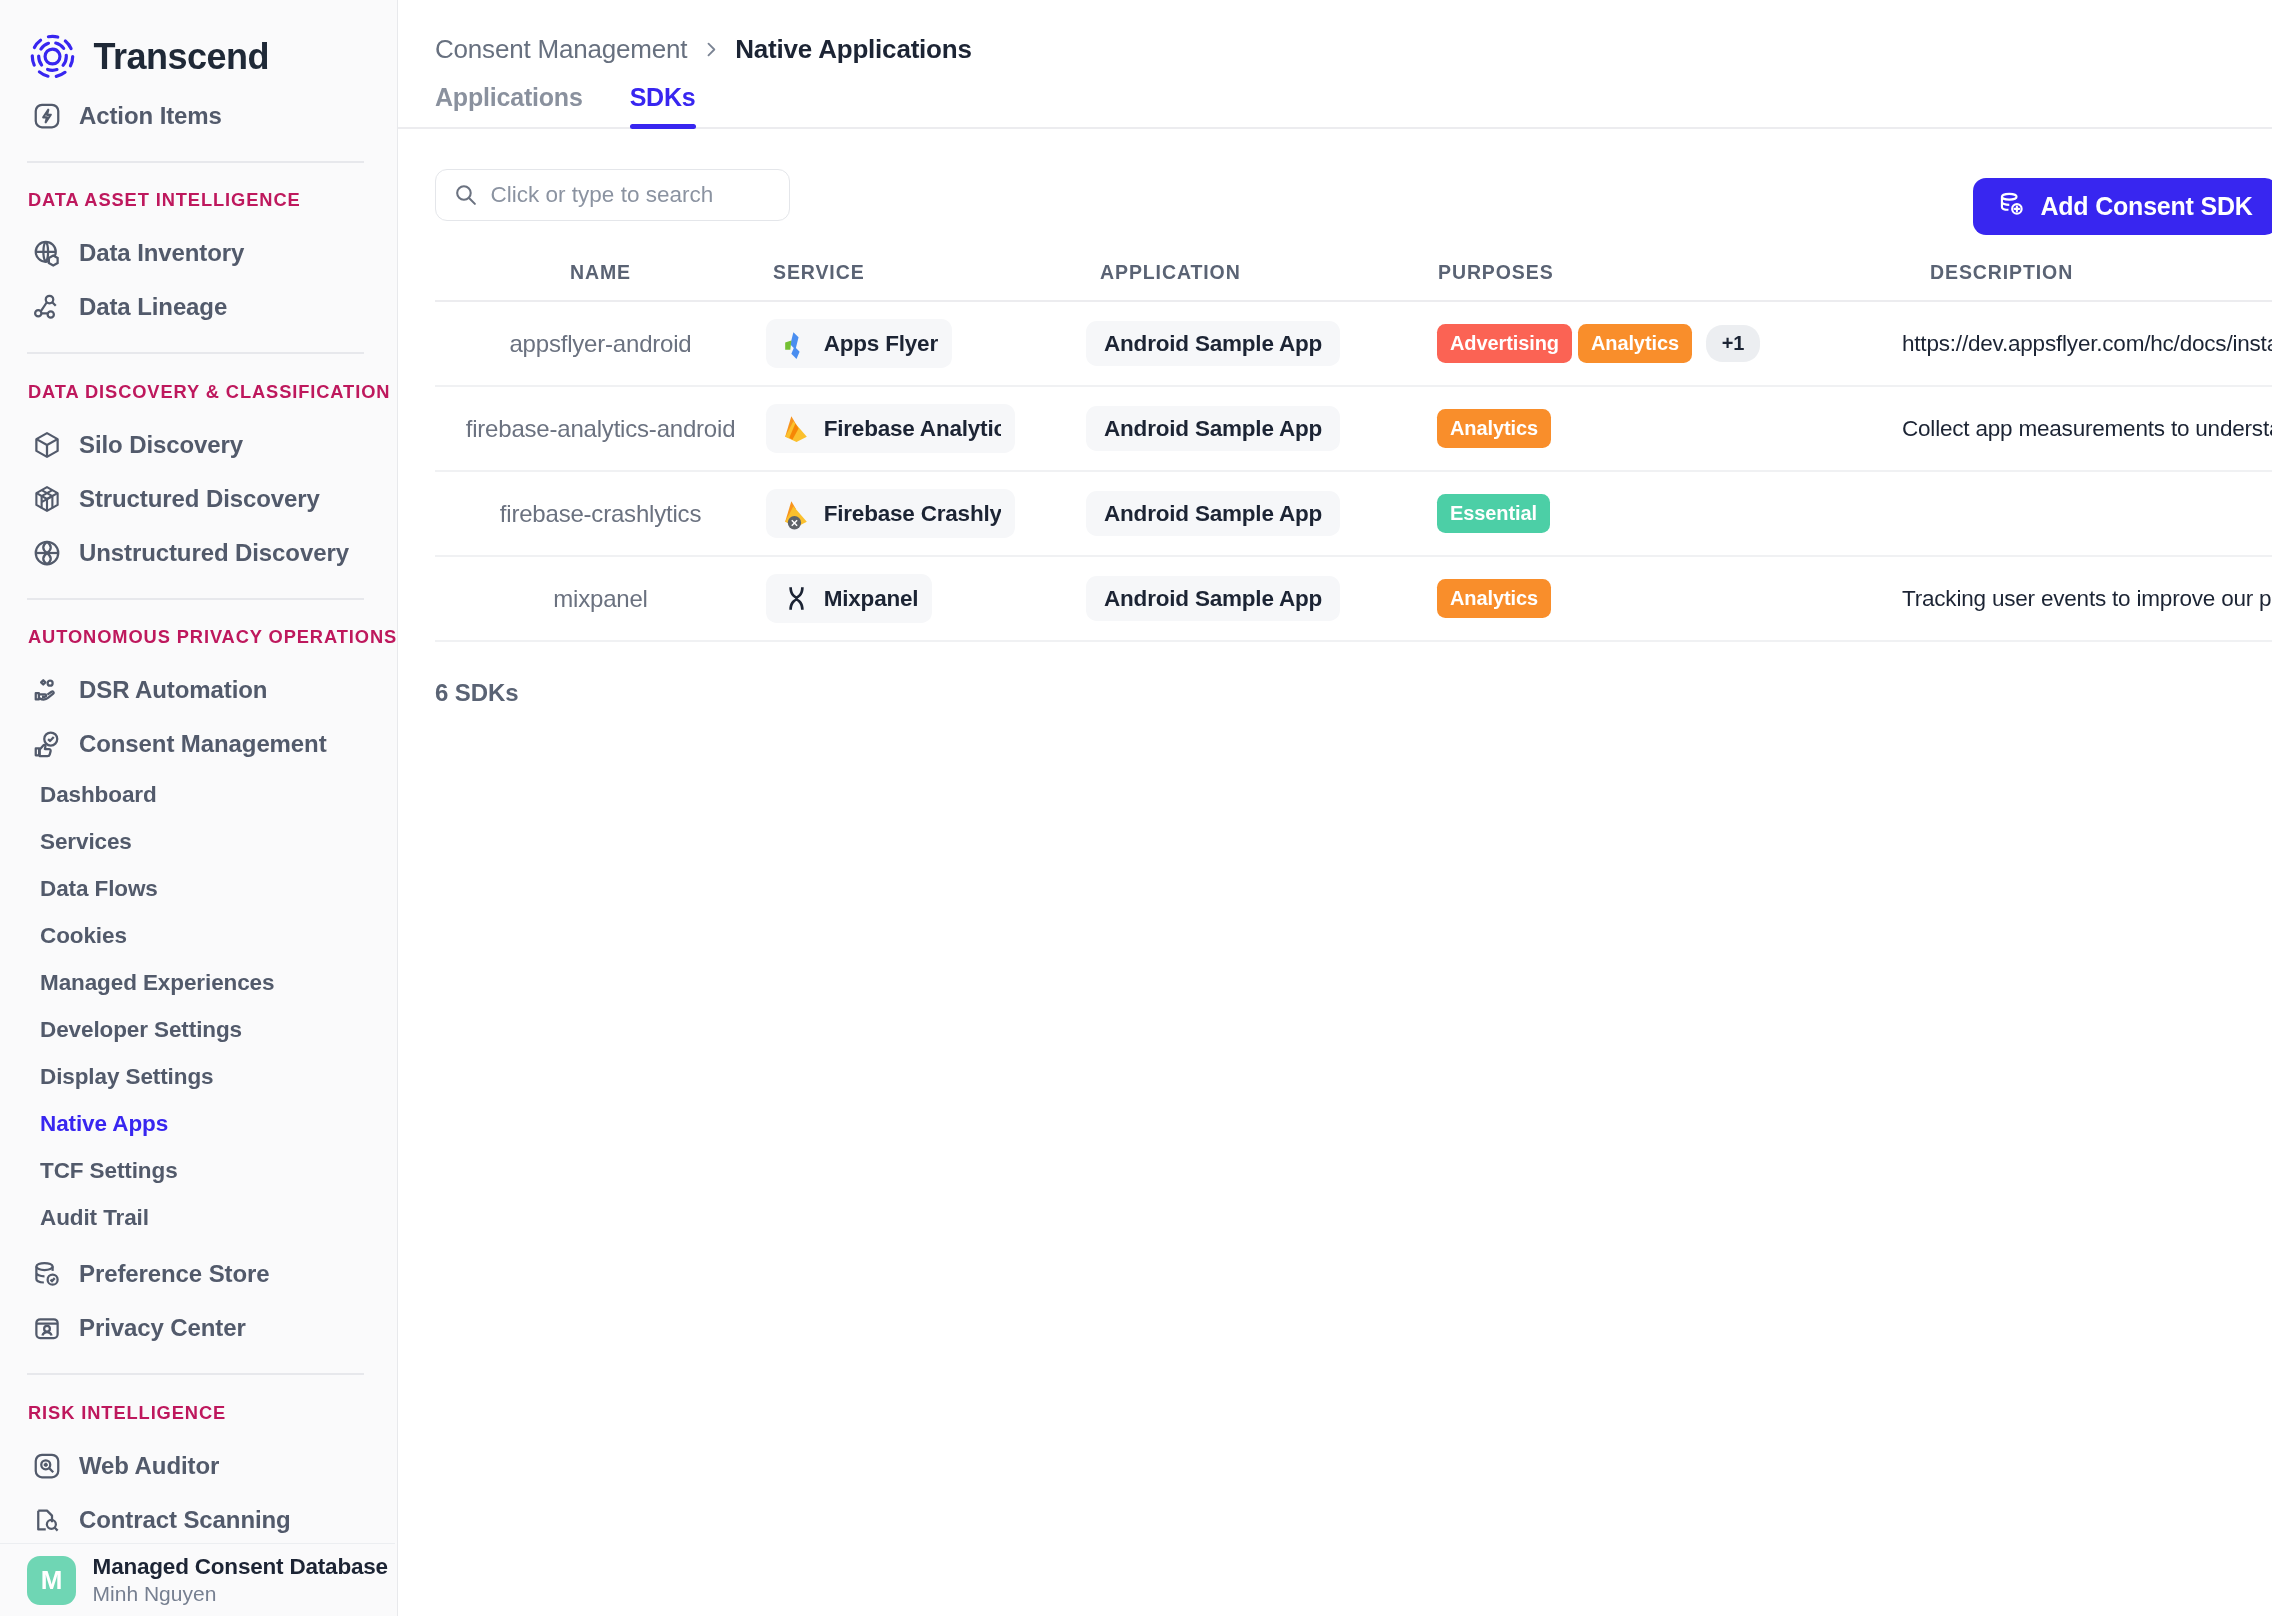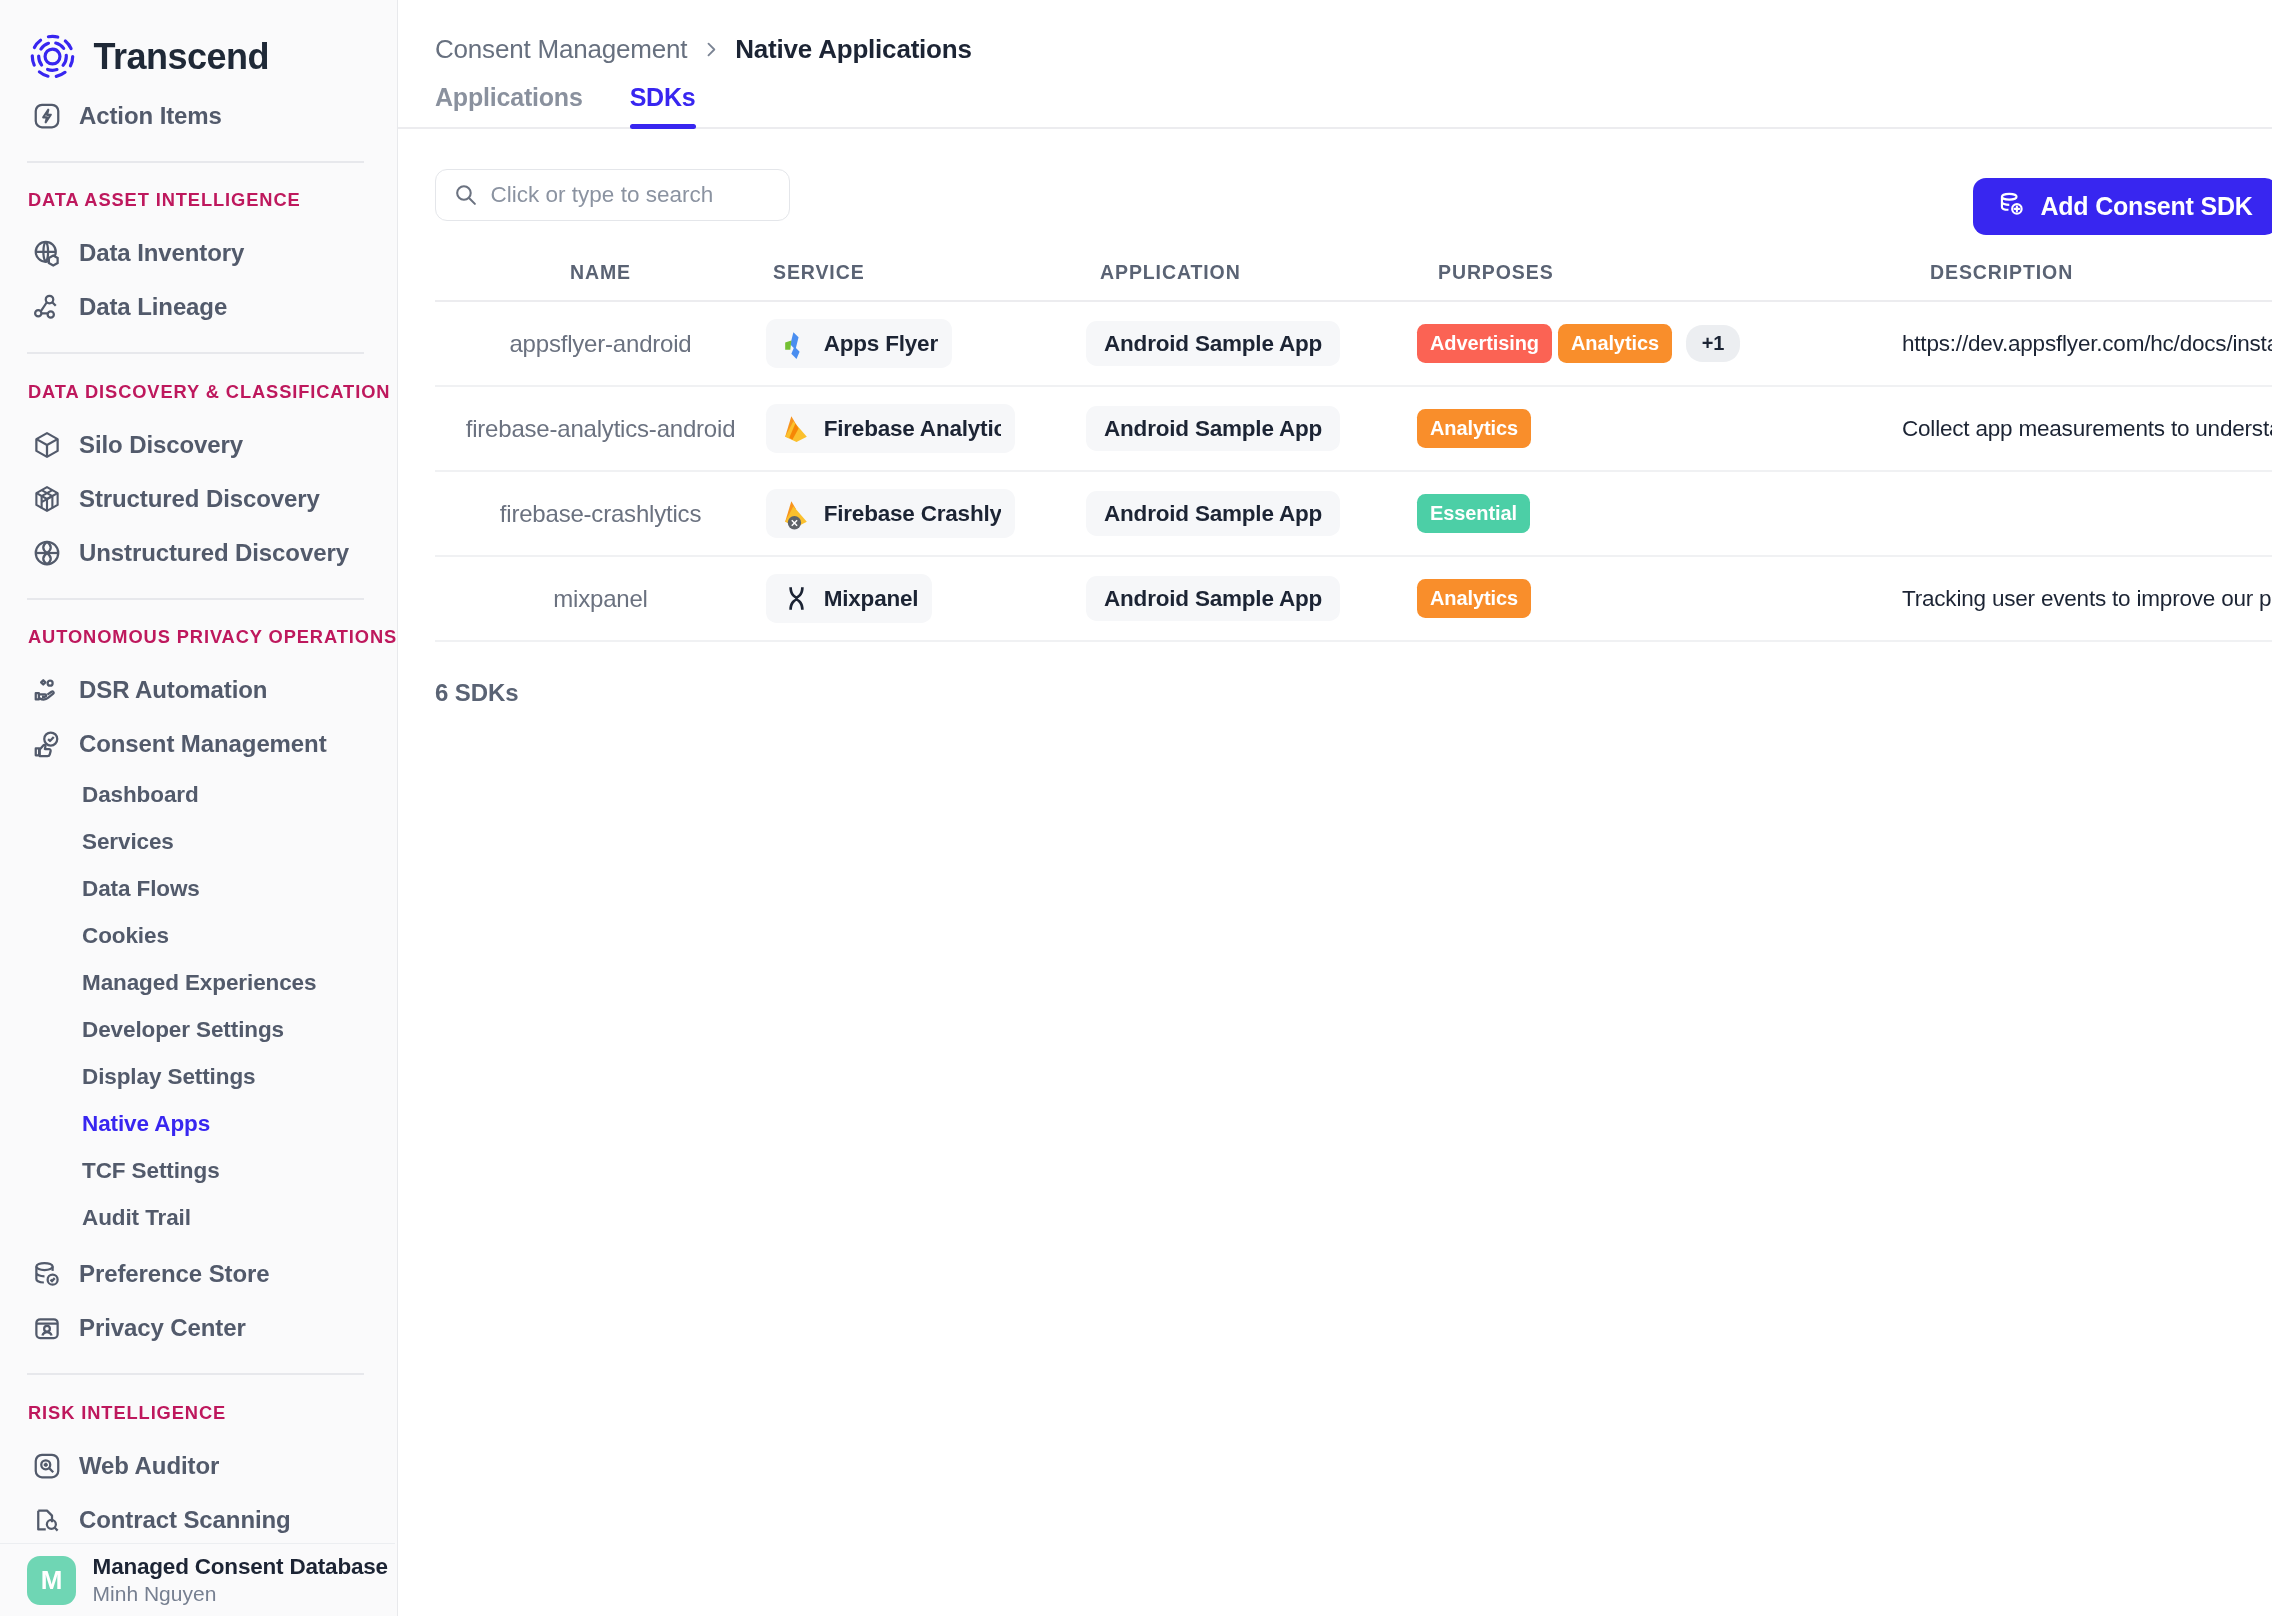--- a/index.html
+++ b/index.html
@@ -84,21 +84,21 @@
     color: #be185d;
     padding: 8.3px 0 15.4px 28px;
     text-transform: uppercase;
     white-space: nowrap;
   }
 
   .sub-item {
     height: 47px;
     display: flex;
     align-items: center;
-    padding-left: 82px;
+    padding-left: 40px;
     font-size: 22.5px;
     font-weight: 700;
     color: #525a6b;
     cursor: pointer;
     letter-spacing: -0.1px;
     white-space: nowrap;
   }
   .sub-item.active { color: #3826f0; }
 
   
@@ -298,21 +298,21 @@
     background: #f6f7f9;
     border-radius: 10.7px;
     padding: 9.5px 18px;
     font-size: 22.5px;
     font-weight: 700;
     color: #1c2434;
     white-space: nowrap;
     letter-spacing: -0.2px;
   }
 
-  .purposes { display: flex; align-items: center; gap: 6px; }
+  .purposes { display: flex; align-items: center; gap: 6px; margin-left: 20px; }
   .badge {
     font-size: 20px;
     font-weight: 700;
     color: #ffffff;
     border-radius: 8.3px;
     padding: 8.3px 13px;
     white-space: nowrap;
     letter-spacing: -0.1px;
   }
   .badge-more {

